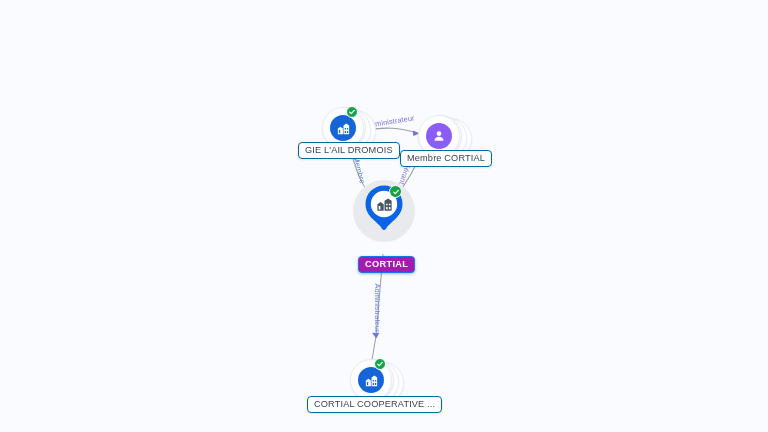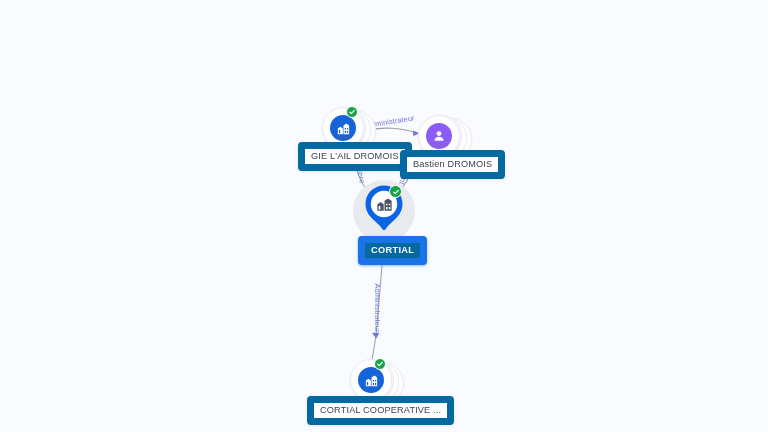--- a/index.html
+++ b/index.html
@@ -125,38 +125,39 @@
     display: flex;
     align-items: center;
     justify-content: center;
     box-sizing: border-box;
   }
   .verified-badge svg { display: block; }
 
   .node-label {
     position: absolute;
     background: #ffffff;
-    border: 7px solid #0369a1;
+    border: 1px solid #0369a1;
     border-radius: 4px;
     padding: 2.5px 6px 3px;
     font-size: 9.2px;
     line-height: 1;
     color: #3c4257;
     white-space: nowrap;
     box-shadow: 0 1px 2.5px rgba(30,40,70,0.10);
     letter-spacing: 0.15px;
     cursor: pointer;
   }
   .node-label.selected {
-    background: #0369a1;
+    background: #a21caf;
     border-color: #1a73e8;
     color: #ffffff;
     font-weight: bold;
     letter-spacing: 0.35px;
     box-shadow: 0 1px 3px rgba(26,115,232,0.45);
+    margin-top: 20px;
   }
 
   
   #node-cortial { left: 384px; top: 214px; }
   .pin-halo {
     position: absolute;
     width: 62px;
     height: 62px;
     left: -31px;
     top: -34px;
@@ -255,21 +256,21 @@
       <div class="stack-card c1"></div>
       <div class="stack-card front">
         <div class="avatar-disc person">
           <svg width="16" height="16" viewBox="0 0 24 24" aria-hidden="true">
             <circle cx="12" cy="8.4" r="3.5" fill="#ffffff"></circle>
             <path fill="#ffffff" d="M12 13.2c-3.7 0-6.6 2.2-6.6 4.6v1.4h13.2v-1.4c0-2.4-2.9-4.6-6.6-4.6z"></path>
           </svg>
         </div>
       </div>
     </div>
-    <div class="node-label" style="left:-39px; top:14px;">Bastien DROMOIS</div>
+    <div class="node-label" style="left:-39px; top:14px;">Membre CORTIAL</div>
   </div>
 
   <div class="node" id="node-cortial">
     <div class="pin-halo"></div>
     <div class="pin-wrap">
       <svg class="pin-shape" viewBox="0 0 42 52">
         <path fill="#0b63e5" d="M21 1.5C10.8 1.5 2.5 9.7 2.5 19.9c0 6.1 3.0 11.0 7.2 15.1 3.6 3.5 7.4 6.3 9.5 9.9 0.8 1.3 2.8 1.3 3.6 0 2.1-3.6 5.9-6.4 9.5-9.9 4.2-4.1 7.2-9.0 7.2-15.1C39.5 9.7 31.2 1.5 21 1.5z"></path>
         <circle cx="21" cy="20" r="13.2" fill="#ffffff"></circle>
       </svg>
       <div class="pin-inner-icon">

